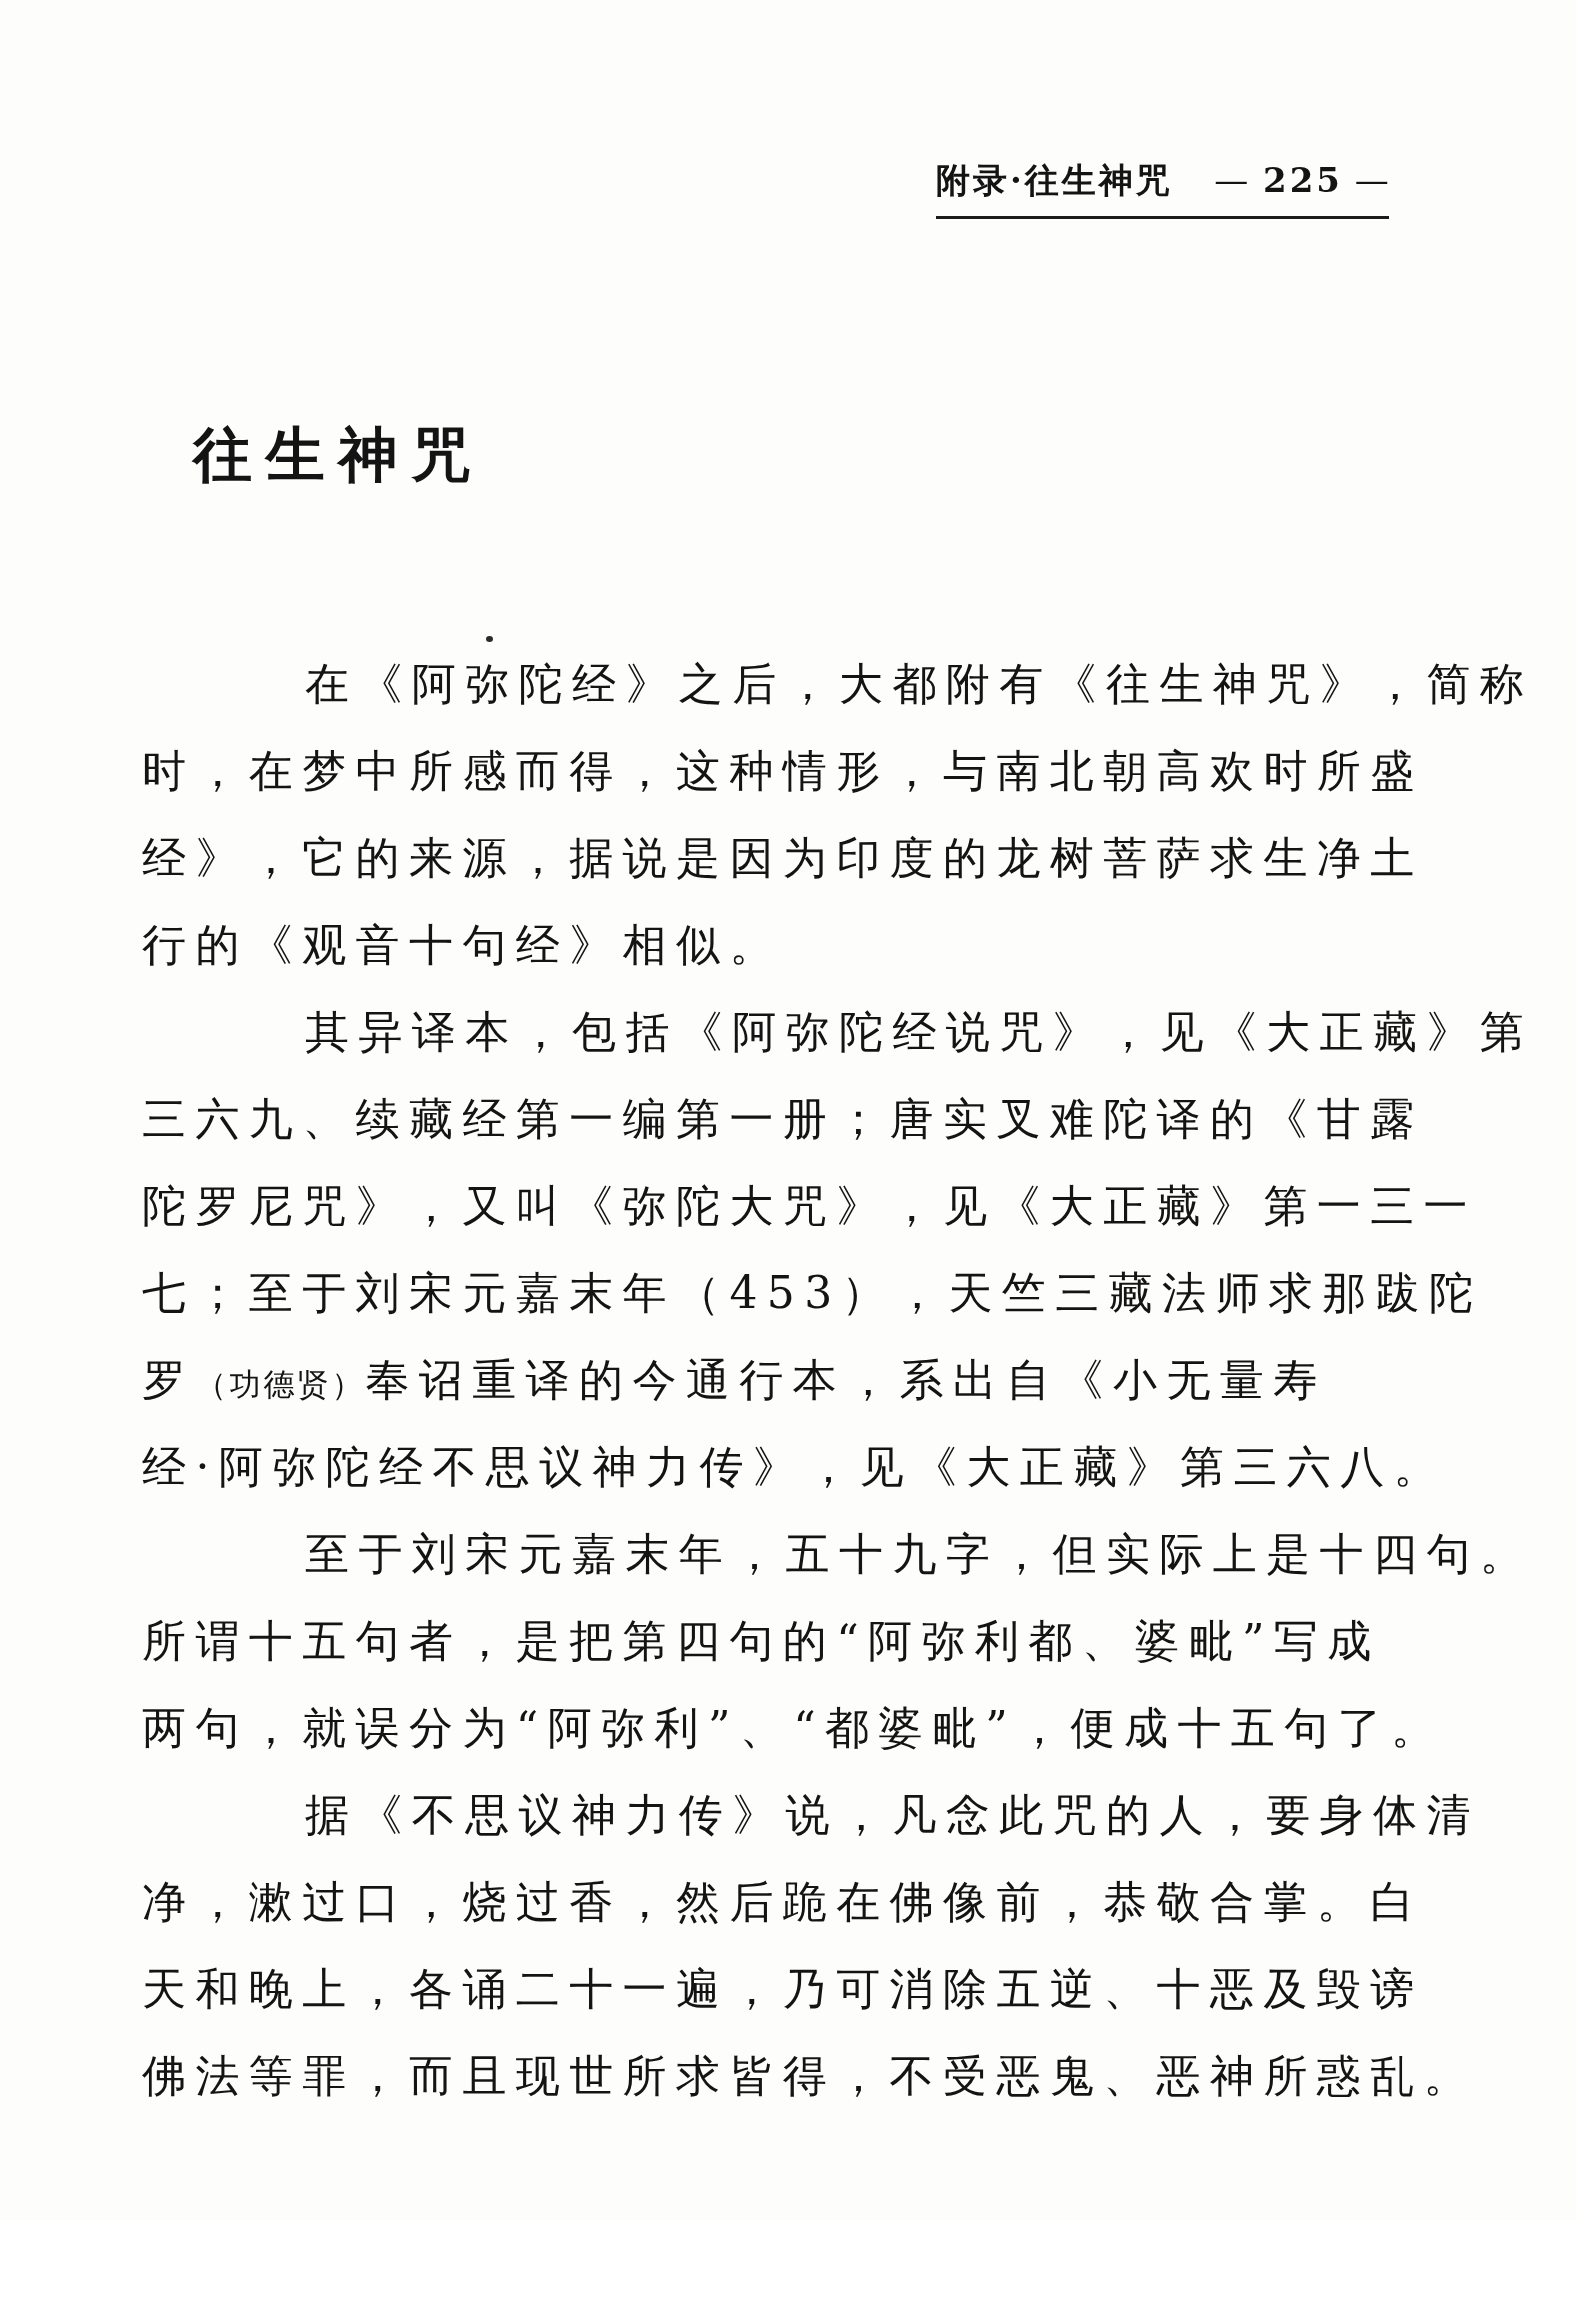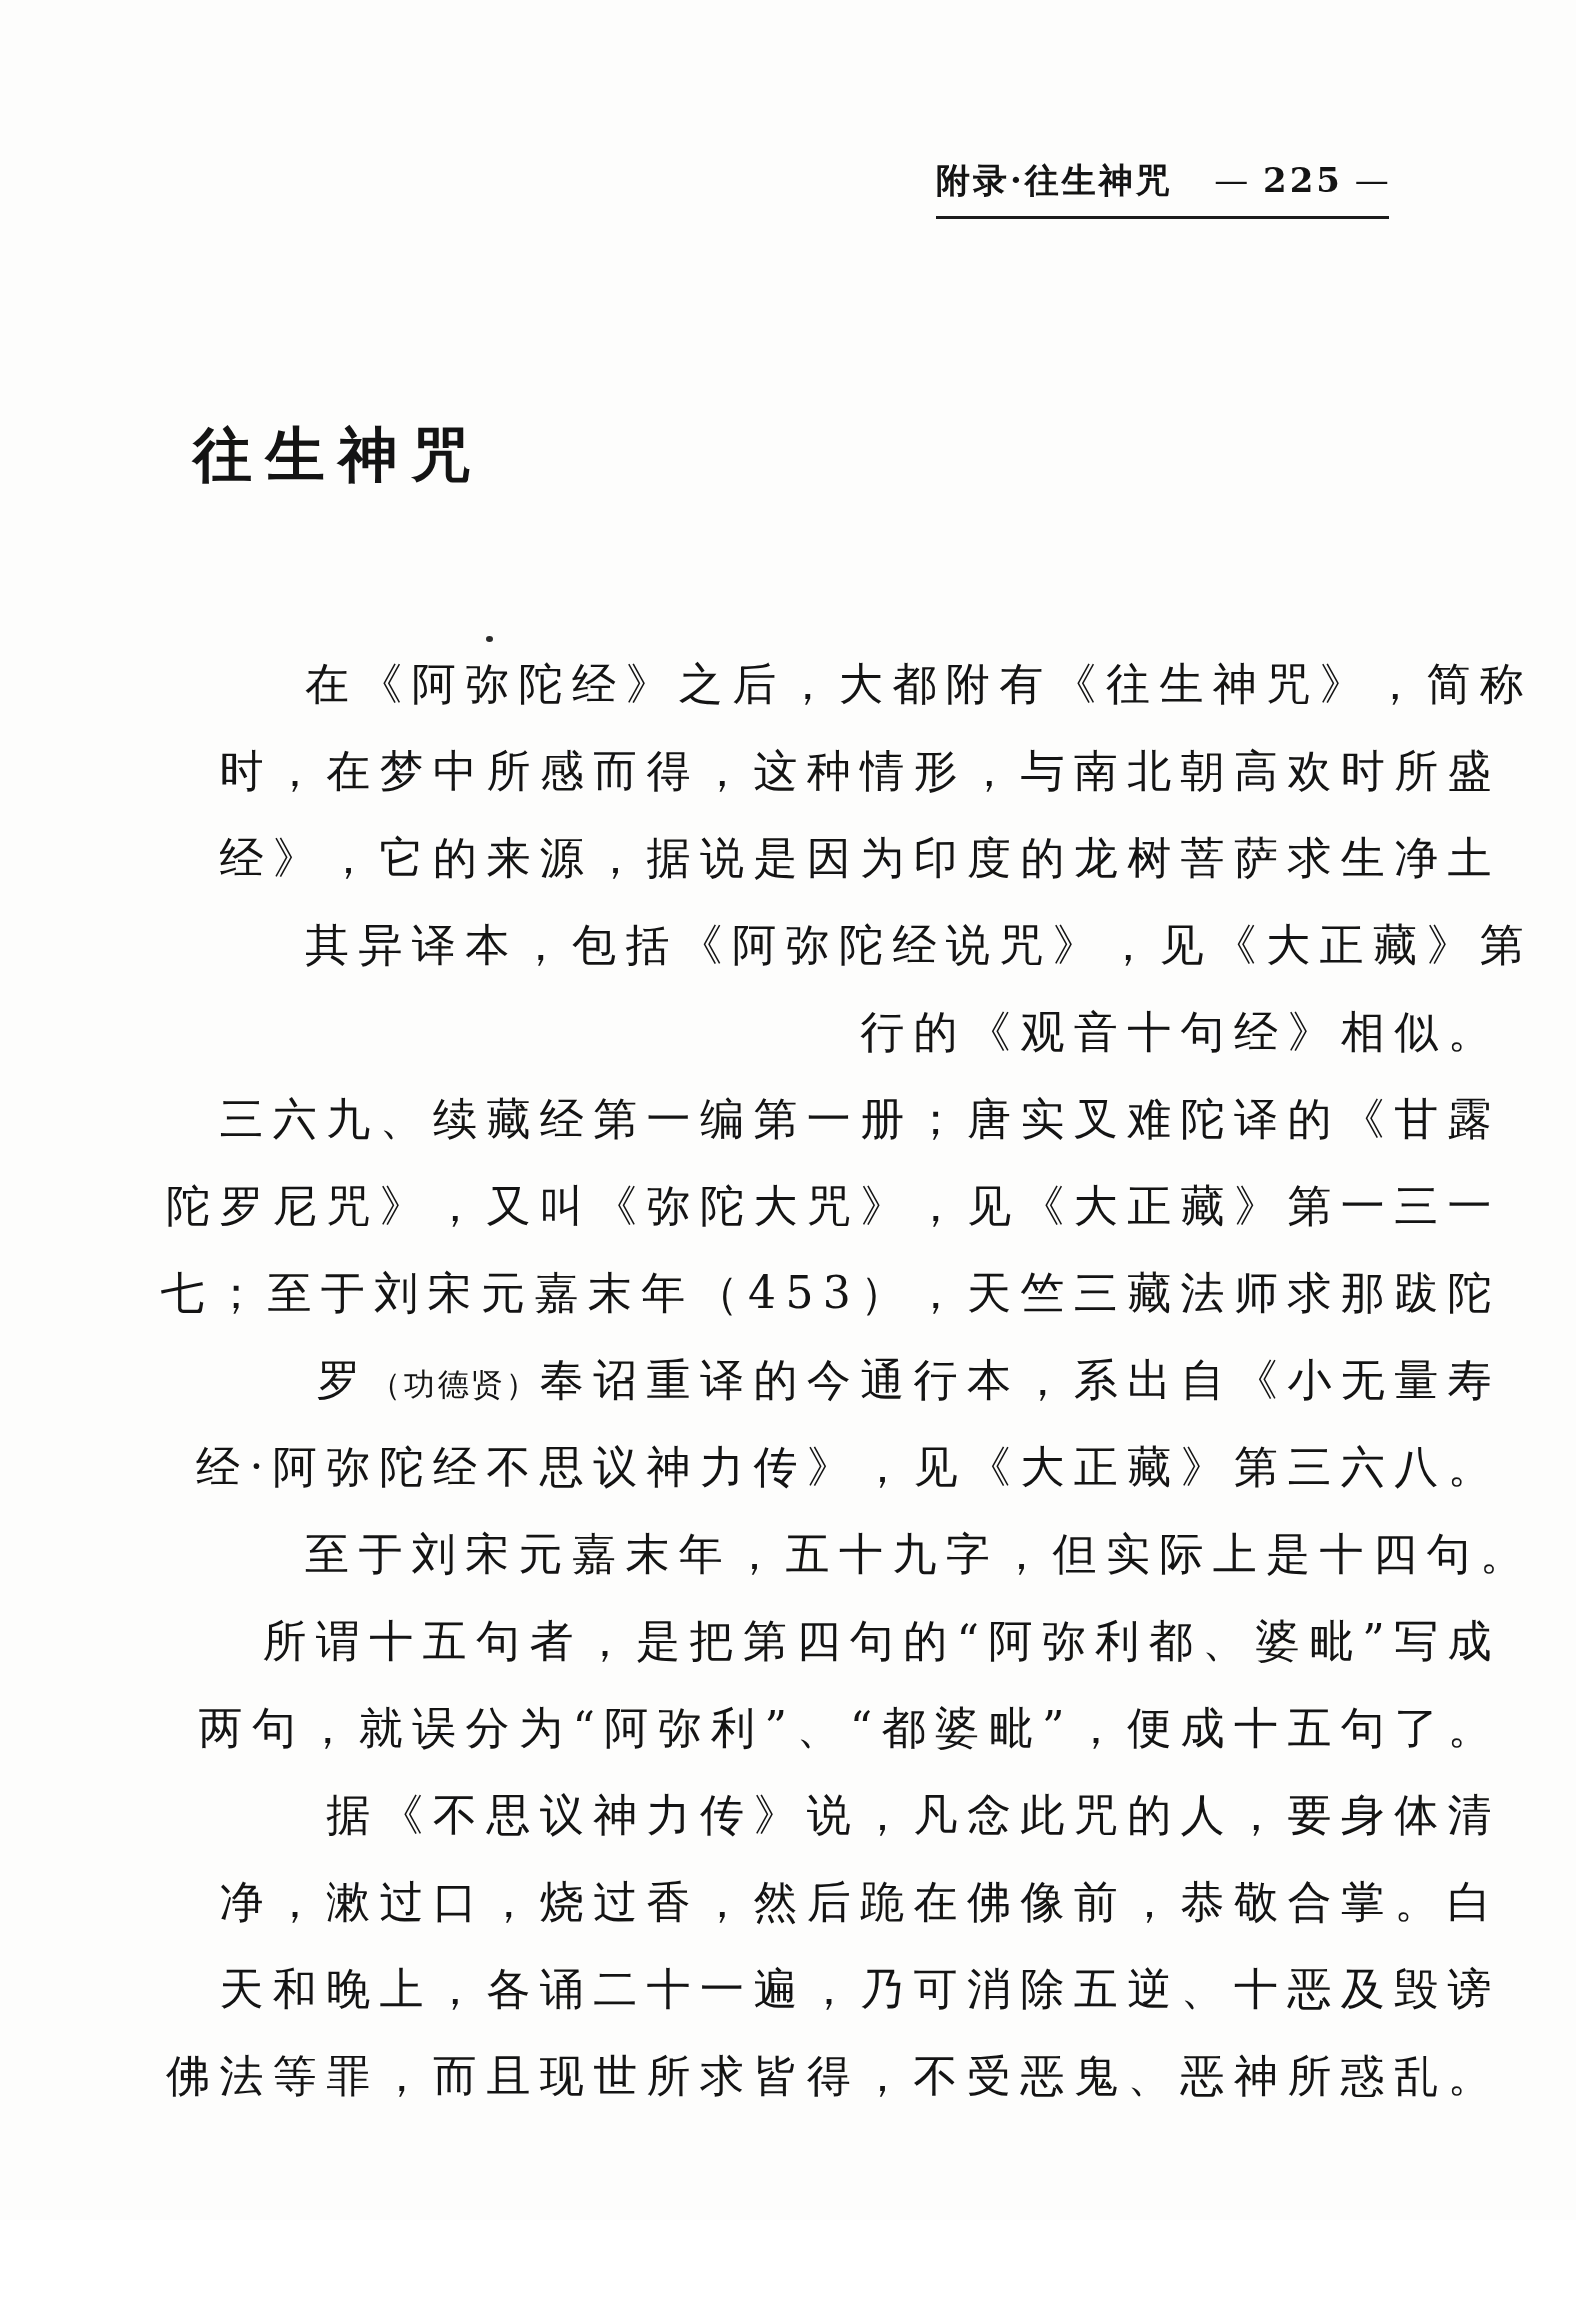--- a/index.html
+++ b/index.html
@@ -8,21 +8,20 @@
     background: #ffffff;
   }
   .page {
     position: relative;
     width: 1576px;
     height: 2220px;
     background: #fdfdfc;
     overflow: hidden;
     font-family: "DejaVu Serif", "Liberation Serif", serif;
     color: #141414;
-    text-align: right;
   }
   
   .header {
     position: absolute;
     top: 158px;
     left: 936px;
     width: 453px;
     border-bottom: 3px solid #1c1c1c;
     padding-bottom: 11.8px;
     font-size: 34px;
@@ -84,22 +83,22 @@
   </div>
 
   <h1 class="title">往生神咒</h1>
 
   <div class="dot"></div>
 
   <div class="body" id="body-lines">
       <div class="line indent">在《阿弥陀经》之后，大都附有《往生神咒》，简称</div>
       <div class="line">时，在梦中所感而得，这种情形，与南北朝高欢时所盛</div>
       <div class="line">经》，它的来源，据说是因为印度的龙树菩萨求生净土</div>
+      <div class="line">行的《观音十句经》相似。</div>
       <div class="line indent">其异译本，包括《阿弥陀经说咒》，见《大正藏》第</div>
-      <div class="line">行的《观音十句经》相似。</div>
       <div class="line">三六九、续藏经第一编第一册；唐实叉难陀译的《甘露</div>
       <div class="line">陀罗尼咒》，又叫《弥陀大咒》，见《大正藏》第一三一</div>
       <div class="line">七；至于刘宋元嘉末年（453），天竺三藏法师求那跋陀</div>
       <div class="line"><span>罗</span><span class="small">（功德贤）</span><span>奉诏重译的今通行本，系出自《小无量寿</span></div>
       <div class="line">经·阿弥陀经不思议神力传》，见《大正藏》第三六八。</div>
       <div class="line indent">至于刘宋元嘉末年，五十九字，但实际上是十四句。</div>
       <div class="line">所谓十五句者，是把第四句的“阿弥利都、婆毗”写成</div>
       <div class="line">两句，就误分为“阿弥利”、“都婆毗”，便成十五句了。</div>
       <div class="line indent">据《不思议神力传》说，凡念此咒的人，要身体清</div>
       <div class="line">净，漱过口，烧过香，然后跪在佛像前，恭敬合掌。白</div>

